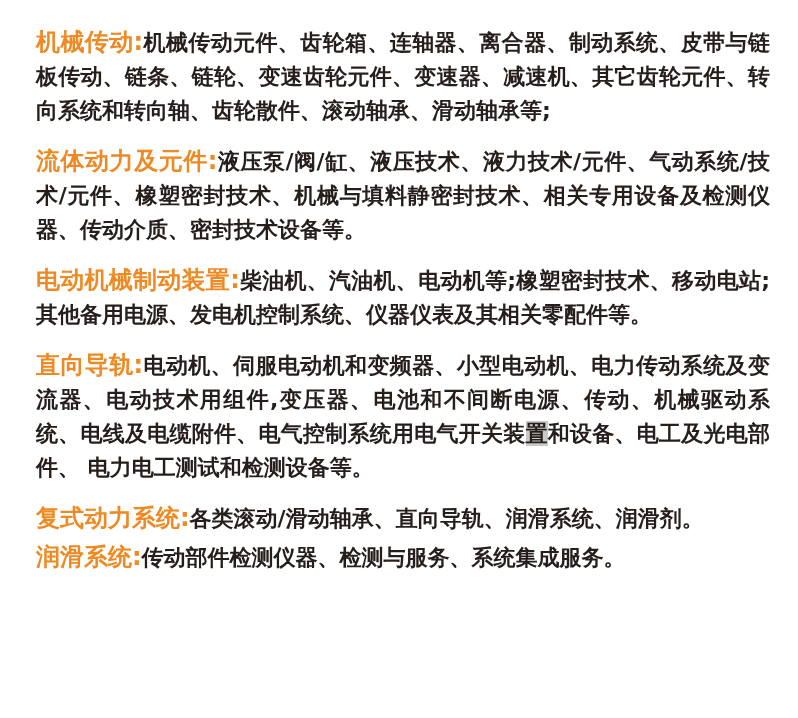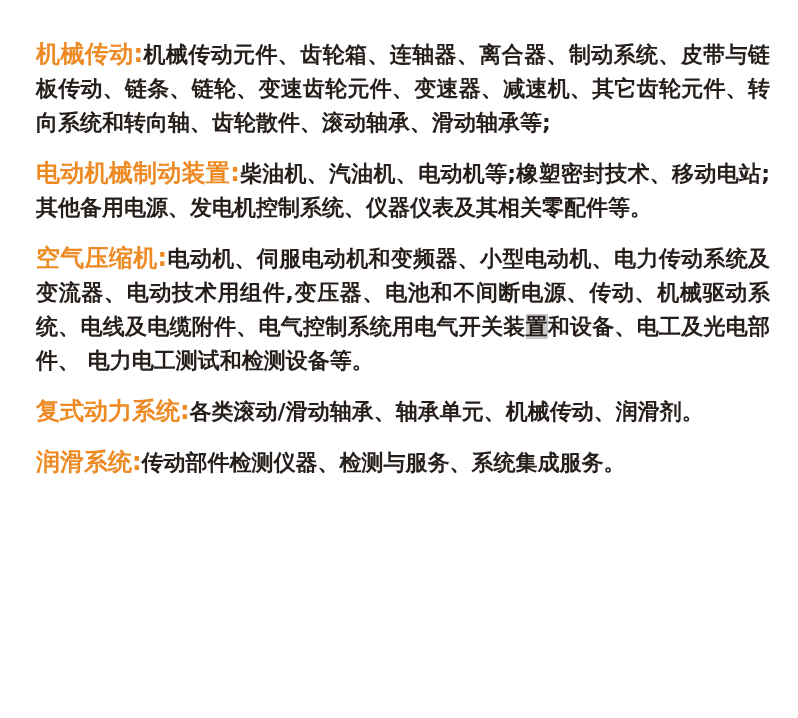--- a/index.html
+++ b/index.html
@@ -20,21 +20,21 @@
       overflow: hidden;
       font-family: "DejaVu Sans", sans-serif;
     }
     .doc {
       width: 798px;
       height: 718px;
       padding: 21px 28px 0 36px;
       background: var(--bg);
     }
     .sec {
-      margin: 16px 0 16px 0;
+      margin: 4px 0 16px 0;
       text-align: justify;
     }
     .sec.tight { margin-bottom: 0; }
     .sec p {
       margin: 0;
       font-size: 22px;
       line-height: 34px;
       font-weight: bold;
       color: var(--ink);
       word-break: break-all;
@@ -55,30 +55,33 @@
 </head>
 <body>
 
 <div class="doc">
 
   <section class="sec">
     <p><span class="h">机械传动:</span><span>机械传动元件、齿轮箱、连轴器、离合器、制动系统、皮带与链板传动、链条、链轮、变速齿轮元件、变速器、减速机、其它齿轮元件、转向系统和转向轴、齿轮散件、滚动轴承、滑动轴承等;</span></p>
   </section>
 
 
+  <section class="sec">
+    <p><span class="h">流体动力及元件:</span><span>液压泵/阀/缸、液压技术、液力技术/元件、气动系统/技术/元件、橡塑密封技术、机械与填料静密封技术、相关专用设备及检测仪器、传动介质、密封技术设备等。</span></p>
+  </section>
 
   <section class="sec">
     <p><span class="h">电动机械制动装置:</span><span>柴油机、汽油机、电动机等;橡塑密封技术、移动电站;其他备用电源、发电机控制系统、仪器仪表及其相关零配件等。</span></p>
   </section>
 
   <section class="sec">
-    <p><span class="h">空气压缩机:</span><span>电动机、伺服电动机和变频器、小型电动机、电力传动系统及变流器、电动技术用组件,变压器、电池和不间断电源、传动、机械驱动系统、电线及电缆附件、电气控制系统用电气开关装</span><span class="hl">置</span><span>和设备、电工及光电部件、 电力电工测试和检测设备等。</span></p>
+    <p><span class="h">直向导轨:</span><span>电动机、伺服电动机和变频器、小型电动机、电力传动系统及变流器、电动技术用组件,变压器、电池和不间断电源、传动、机械驱动系统、电线及电缆附件、电气控制系统用电气开关装</span><span class="hl">置</span><span>和设备、电工及光电部件、 电力电工测试和检测设备等。</span></p>
   </section>
 
   <section class="sec tight">
-    <p><span class="h">复式动力系统:</span><span>各类滚动/滑动轴承、轴承单元、机械传动、润滑剂。</span></p>
+    <p><span class="h">复式动力系统:</span><span>各类滚动/滑动轴承、直向导轨、润滑系统、润滑剂。</span></p>
   </section>
 
   <section class="sec tight">
     <p><span class="h">润滑系统:</span><span>传动部件检测仪器、检测与服务、系统集成服务。</span></p>
   </section>
 
 </div>
 
 </body></html>

